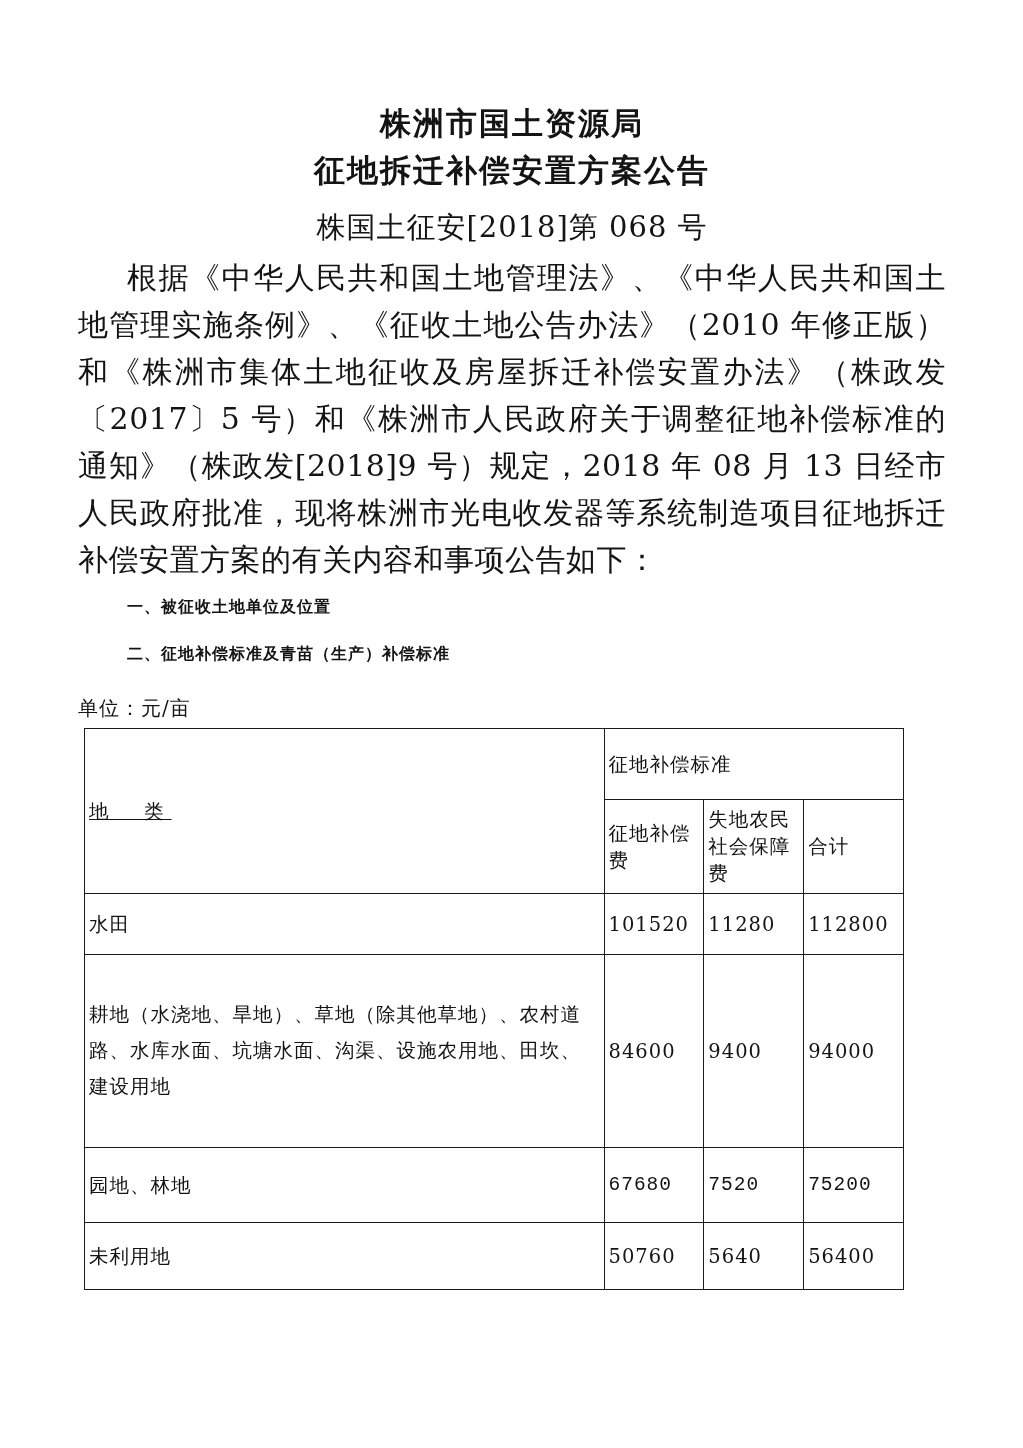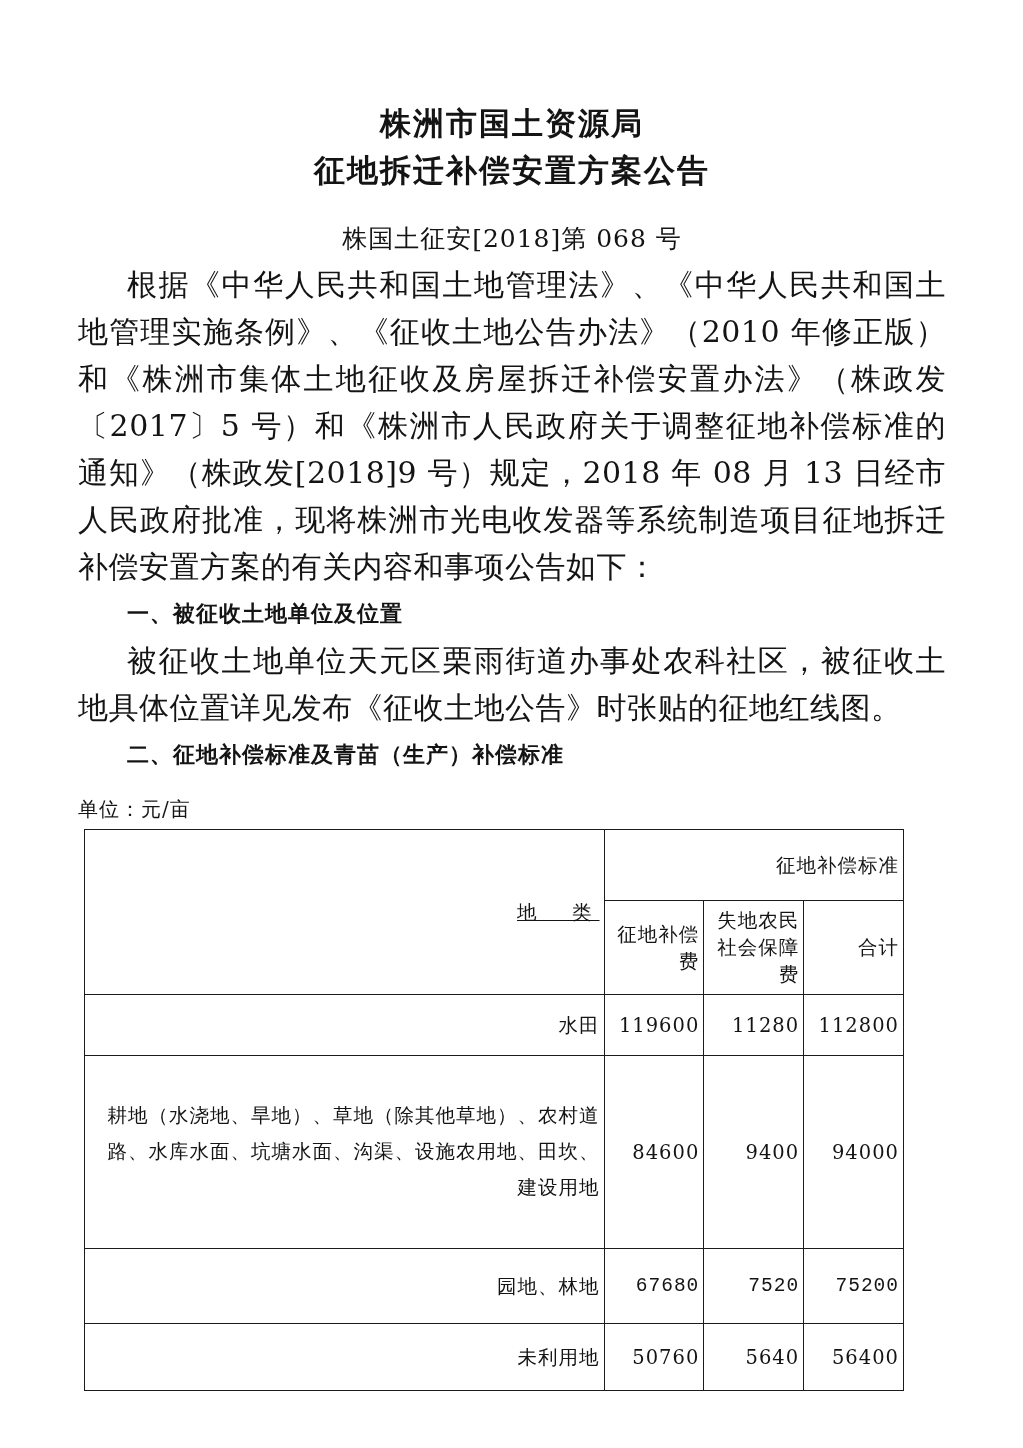--- a/index.html
+++ b/index.html
@@ -30,37 +30,37 @@
   }
   .title-line {
     text-align: center;
     font-weight: bold;
     font-size: 31px;
     letter-spacing: 2px;
     line-height: 47px;
   }
   .doc-number {
     text-align: center;
-    font-size: 25px;
-    margin-top: 28px;
+    font-size: 29px;
+    margin-top: 14px;
     letter-spacing: 1px;
   }
   p.para {
     font-size: 30px;
     line-height: 47px;
     text-align: justify;
     margin: 0;
     text-indent: 49px;
     letter-spacing: 0.5px;
   }
   p.para.first {
     margin-top: 6px;
   }
   .section-head {
-    font-size: 22px;
+    font-size: 16px;
     line-height: 47px;
     margin: 0;
     text-indent: 49px;
     font-weight: bold;
     letter-spacing: 1px;
   }
   .unit-line {
     text-align: left;
     font-size: 20px;
     margin-top: 18px;
@@ -69,21 +69,21 @@
     letter-spacing: 1px;
   }
   table.comp {
     border-collapse: collapse;
     width: 820px;
     margin-left: 6px;
     table-layout: fixed;
   }
   table.comp td {
     border: 1.6px solid #1b1b1b;
-    text-align: right;
+    text-align: left;
     vertical-align: middle;
     font-size: 19.5px;
     letter-spacing: 1px;
     padding: 6px 4px;
   }
   td.cat-wide {
     text-align: center;
     line-height: 36px;
     padding: 10px 18px;
     font-size: 19px;
@@ -108,41 +108,40 @@
 <div class="page">
   <div class="doc-body">
 
     <div class="title-line">株洲市国土资源局</div>
     <div class="title-line">征地拆迁补偿安置方案公告</div>
     <div class="doc-number">株国土征安[2018]第 068 号</div>
 
     <p class="para first">根据《中华人民共和国土地管理法》、《中华人民共和国土地管理实施条例》、《征收土地公告办法》（2010 年修正版）和《株洲市集体土地征收及房屋拆迁补偿安置办法》（株政发〔2017〕5 号）和《株洲市人民政府关于调整征地补偿标准的通知》（株政发[2018]9 号）规定，2018 年 08 月 13 日经市人民政府批准，现将株洲市光电收发器等系统制造项目征地拆迁补偿安置方案的有关内容和事项公告如下：</p>
 
     <p class="section-head">一、被征收土地单位及位置</p>
-    <p class="para">被征收土地单位天元区栗雨街道办事处农科社区，被征收土地具体位置详见发布《征收土地公告》时张贴的征地红线图。</p>
 
     <p class="section-head">二、征地补偿标准及青苗（生产）补偿标准</p>
 
     <div class="unit-line">单位：元/亩</div>
 
     <table class="comp">
       <tbody>
           <tr class="r1">
         <td class="col-a" rowspan="2"><span class="sp3">地　类</span></td>
         <td class="col-b" colspan="3">征地补偿标准</td>
       </tr>
       <tr class="r2">
         <td class="col-b">征地补偿费</td>
         <td class="col-c">失地农民社会保障费</td>
         <td class="col-d">合计</td>
       </tr>
 
       <tr class="r3">
         <td>水田</td>
-        <td class="num">119600</td>
+        <td class="num">101520</td>
         <td class="num">11280</td>
         <td class="num">112800</td>
       </tr>
 
       <tr class="r4">
         <td class="cat-wide">耕地（水浇地、旱地）、草地（除其他草地）、农村道路、水库水面、坑塘水面、沟渠、设施农用地、田坎、建设用地</td>
         <td class="num">84600</td>
         <td class="num">9400</td>
         <td class="num">94000</td>
       </tr>

